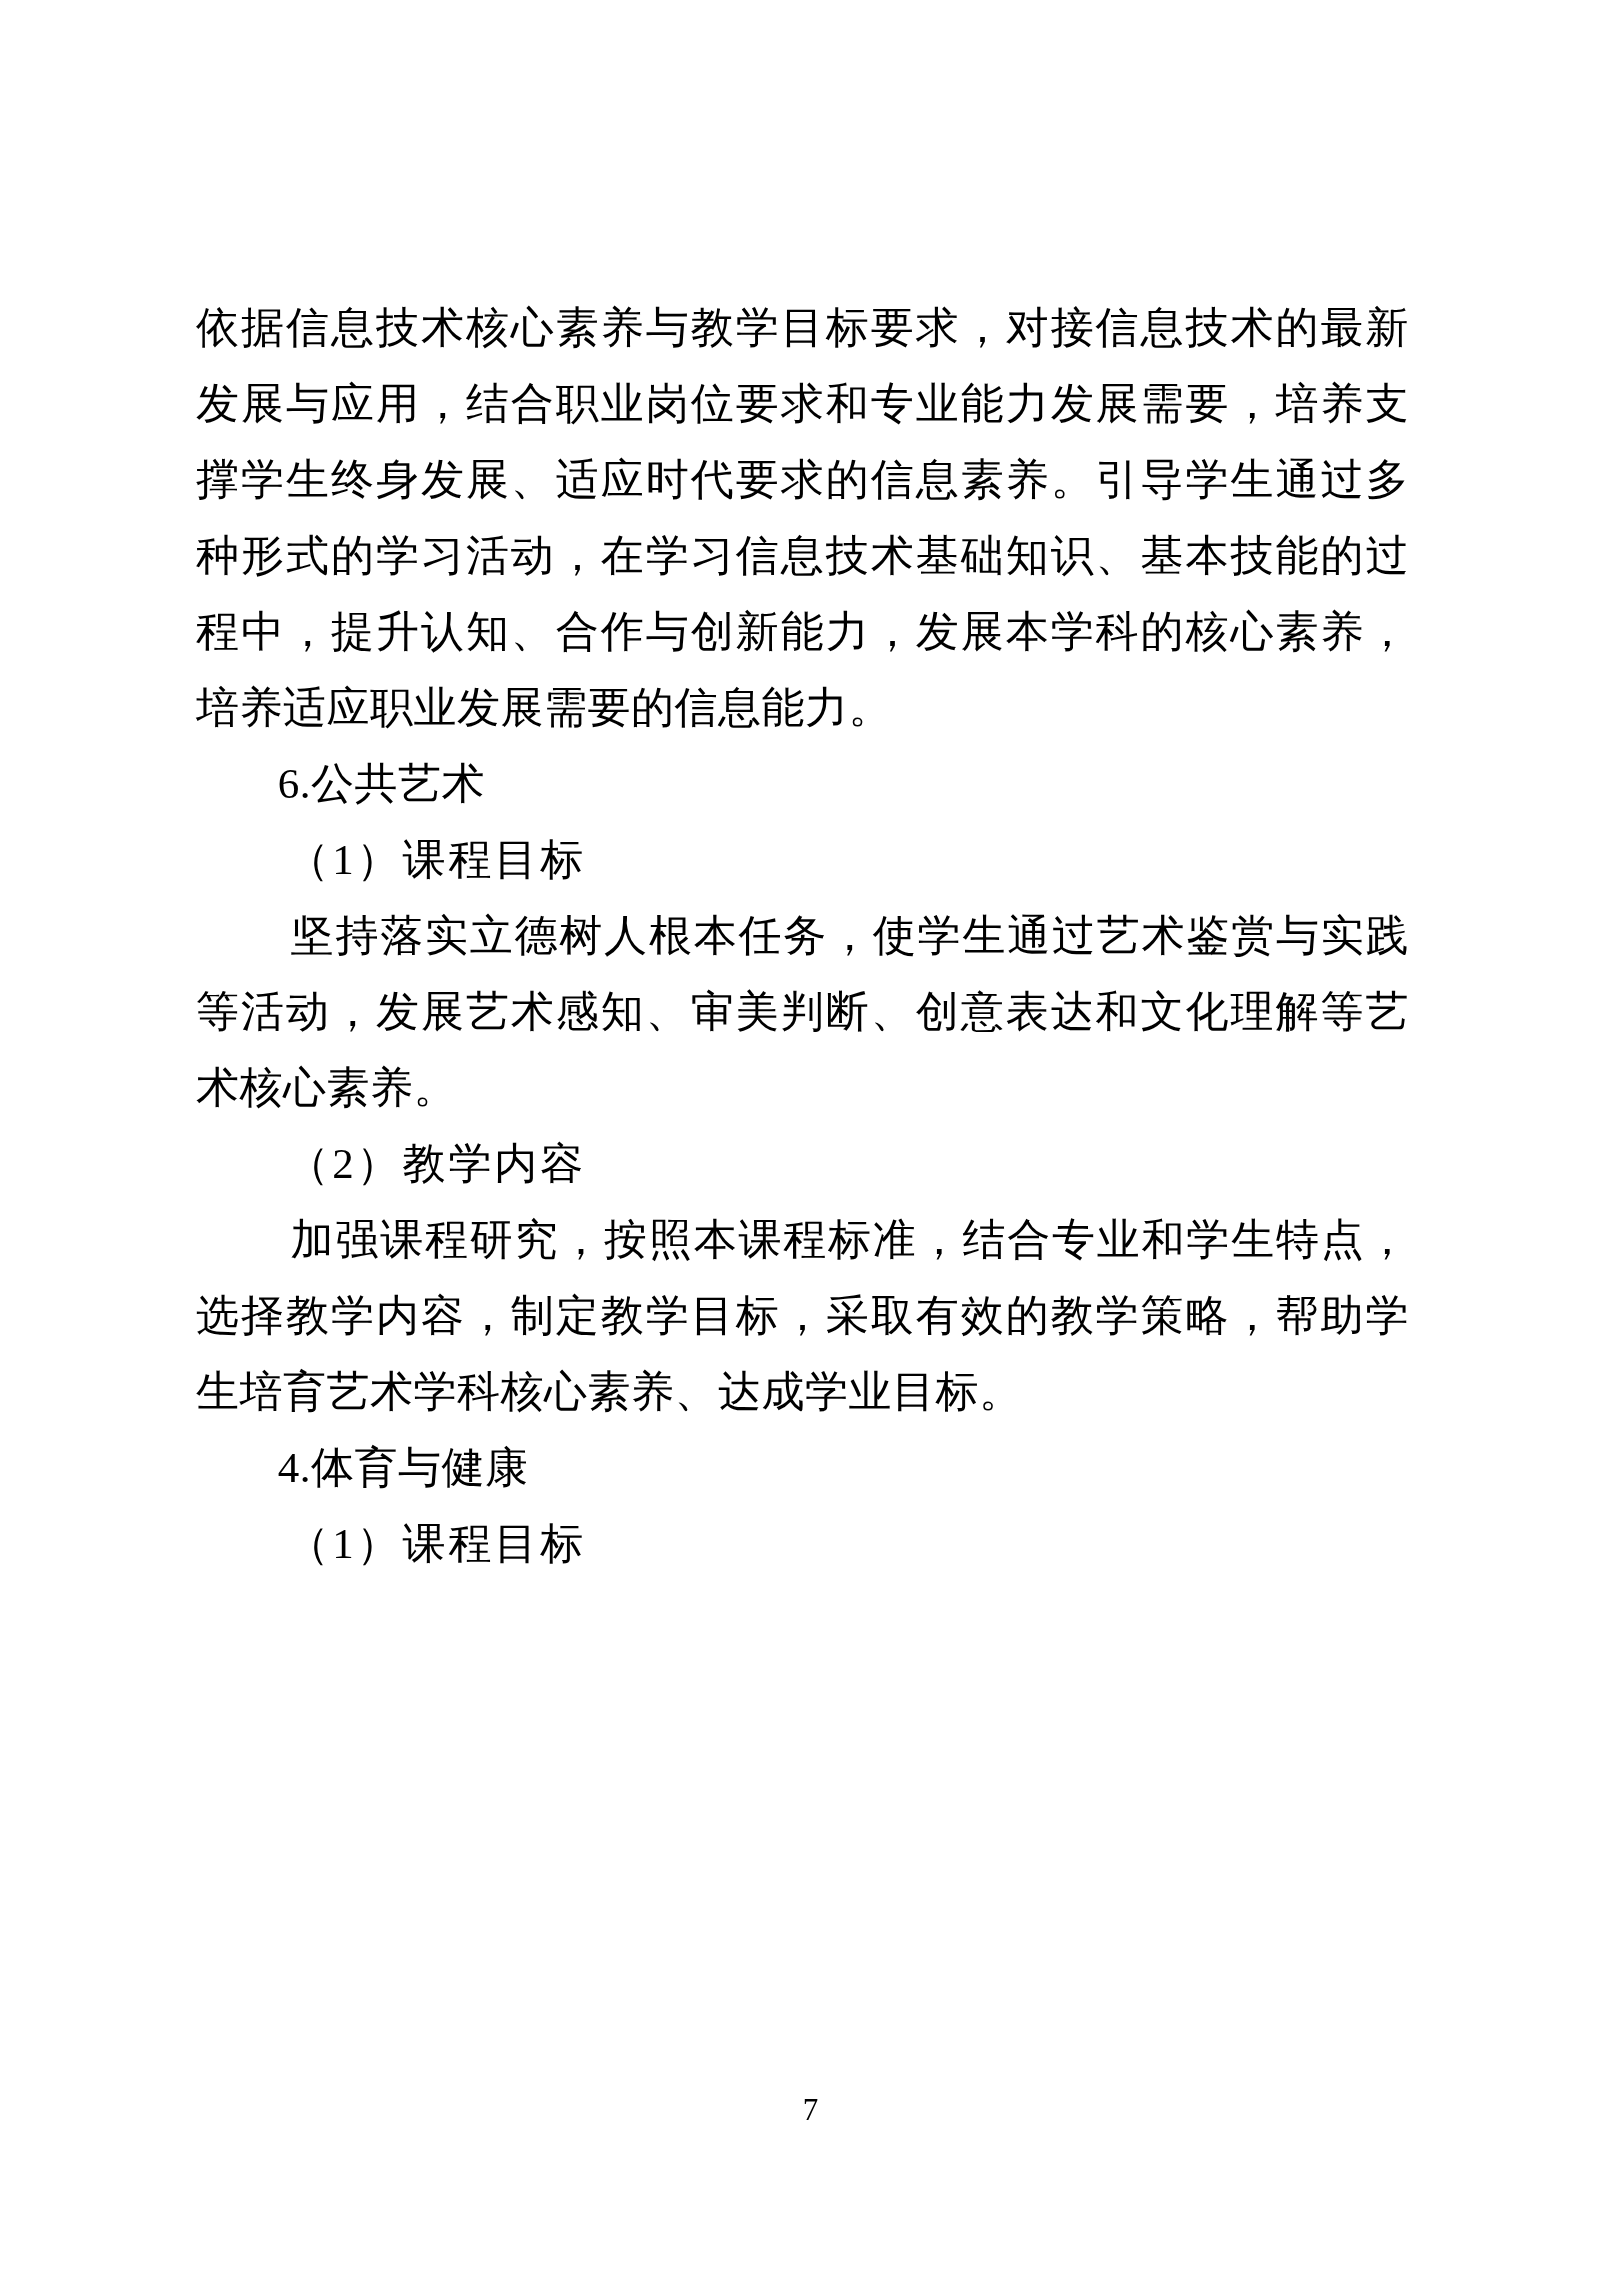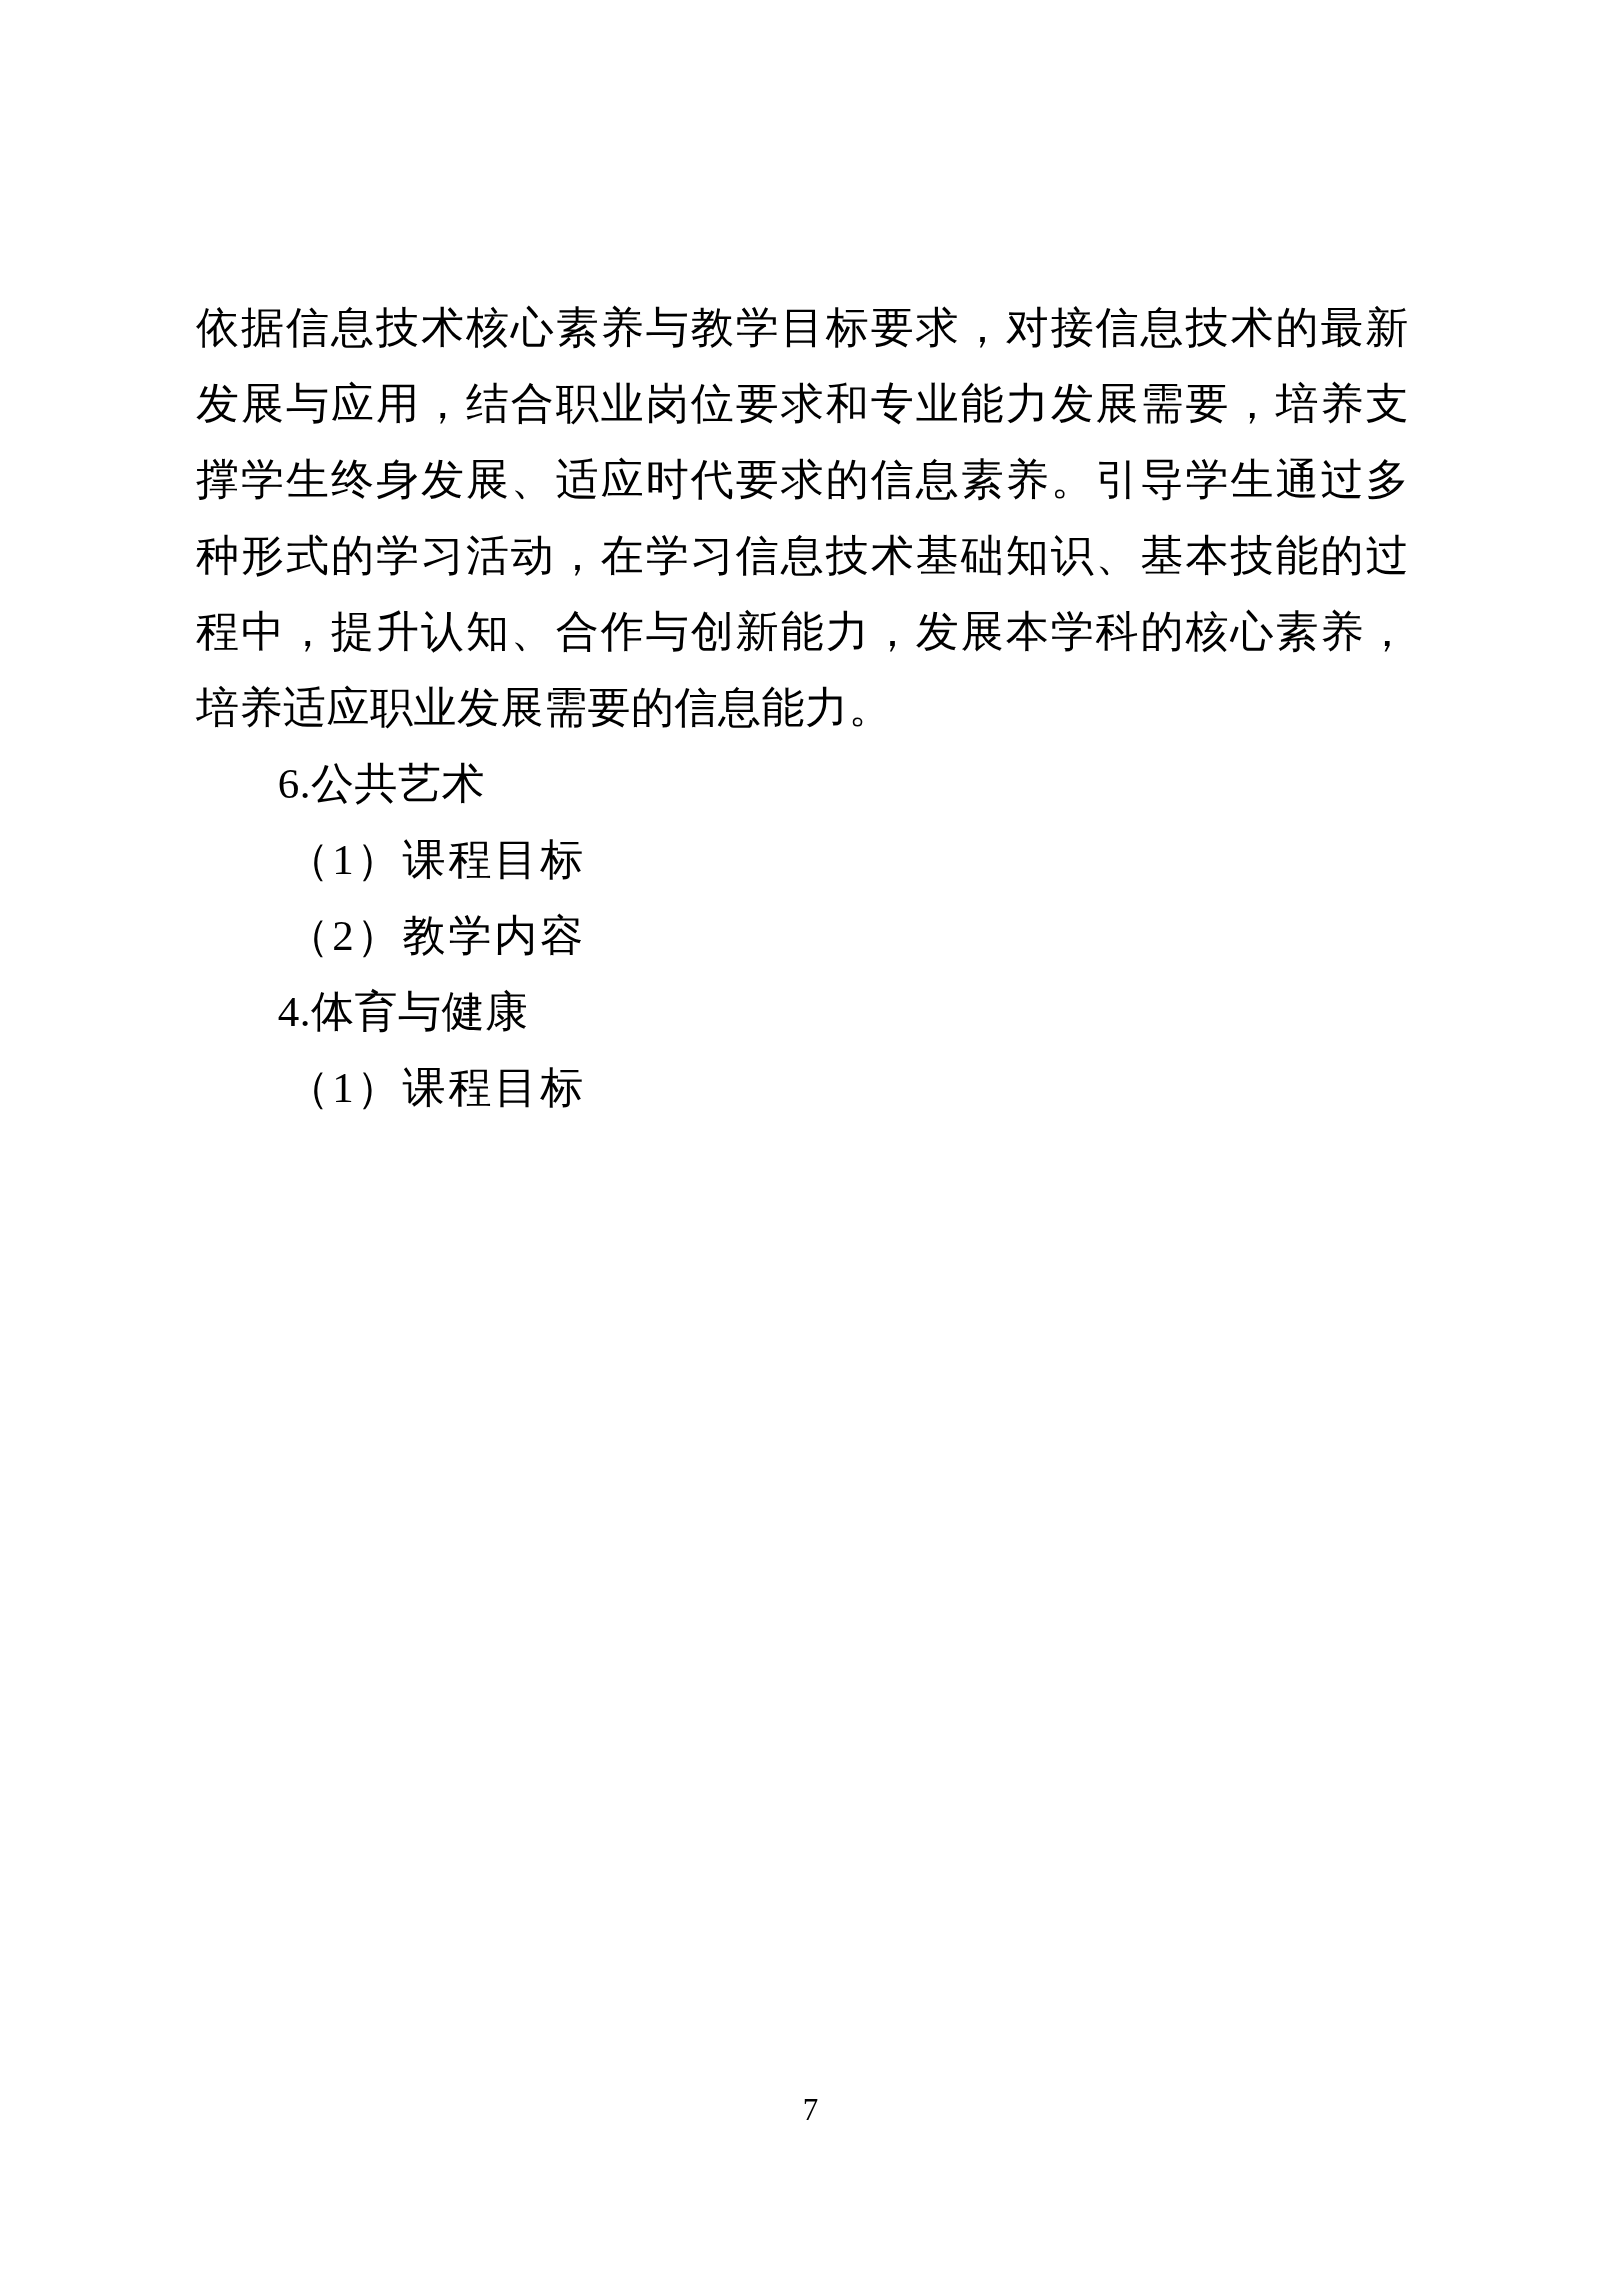--- a/index.html
+++ b/index.html
@@ -58,25 +58,27 @@
 <div class="page">
 
   <div class="page-content">
 
     <p class="para-continue">依据信息技术核心素养与教学目标要求，对接信息技术的最新发展与应用，结合职业岗位要求和专业能力发展需要，培养支撑学生终身发展、适应时代要求的信息素养。引导学生通过多种形式的学习活动，在学习信息技术基础知识、基本技能的过程中，提升认知、合作与创新能力，发展本学科的核心素养，培养适应职业发展需要的信息能力。</p>
 
     <p class="section-heading">6.公共艺术</p>
 
     <p class="sub-heading">（1）课程目标</p>
 
+    <p class="para-indent">坚持落实立德树人根本任务，使学生通过艺术鉴赏与实践等活动，发展艺术感知、审美判断、创意表达和文化理解等艺术核心素养。</p>
 
     <p class="sub-heading">（2）教学内容</p>
 
 
 
+    <p class="para-indent">加强课程研究，按照本课程标准，结合专业和学生特点，选择教学内容，制定教学目标，采取有效的教学策略，帮助学生培育艺术学科核心素养、达成学业目标。</p>
 
     <p class="section-heading">4.体育与健康</p>
 
     <p class="sub-heading">（1）课程目标</p>
 
 
   </div>
 
   <div class="page-footer">7</div>
 

